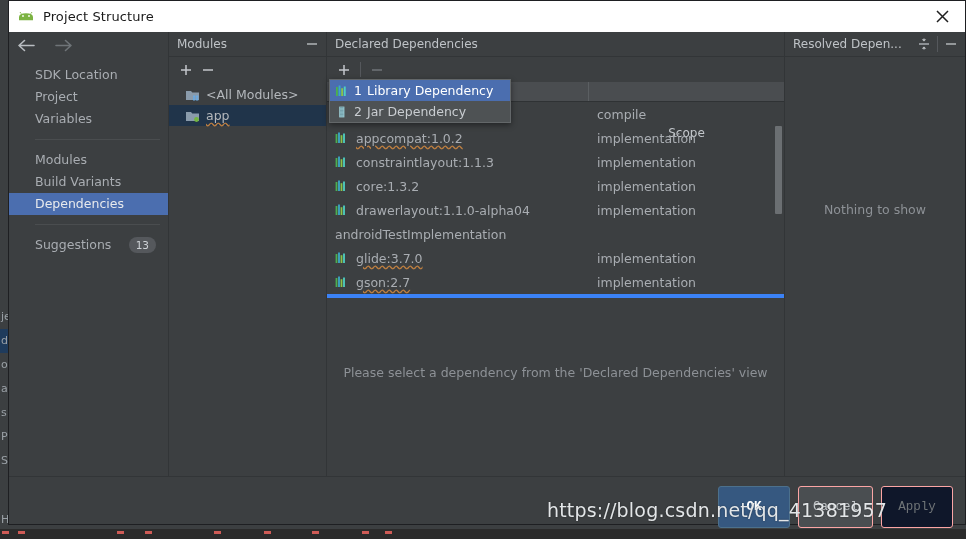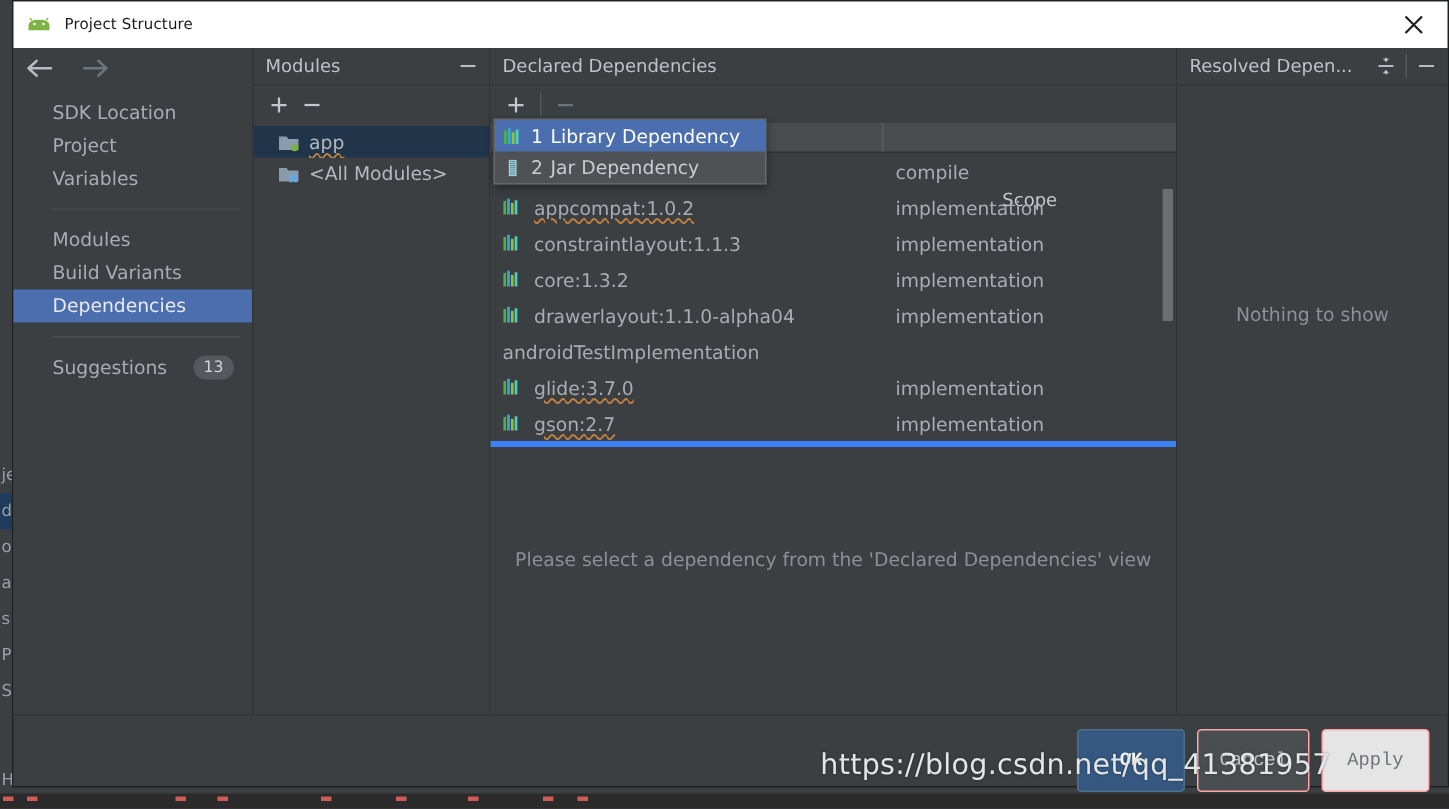--- a/index.html
+++ b/index.html
@@ -55,21 +55,21 @@
     display: flex; flex-direction: column;
   }
   .titlebar {
     height: 31px; background: #ffffff;
     display: flex; align-items: center;
     padding: 0 0 0 8px; flex: 0 0 auto;
     position: relative;
   }
   .android-icon { width: 18px; height: 14px; margin-right: 8px; display:block; }
   .title-text {
-    font-size: 10px; color: #1a1a1a; letter-spacing: .1px;
+    font-size: 13px; color: #1a1a1a; letter-spacing: .1px;
   }
   .close-btn {
     position: absolute; right: 0; top: 0; width: 46px; height: 31px;
     display: flex; align-items: center; justify-content: center;
     cursor: pointer;
   }
   .close-btn svg { width: 13px; height: 13px; }
 
   .body {
     flex: 1 1 auto; display: flex; min-height: 0;
@@ -211,21 +211,21 @@
   }
   .btn {
     min-width: 72px; height: 42px;
     border: 1px solid #fca5a5; border-radius: 3px;
     background: #4a4e51; color: #c6cacd;
     font-size: 12.5px; font-family: Liberation Mono, monospace;
     display:flex; align-items:center; justify-content:center;
     cursor: pointer; padding: 0 14px;
   }
   .btn.primary { background: #365880; border-color: #4c708c; color: #ffffff; font-weight: bold; }
-  .btn.disabled { color: #6f7477; background: #e5e5e5; cursor: default; }
+  .btn.disabled { color: #6f7477; background: #0f172a; cursor: default; }
 
   .watermark {
     position: absolute; left: 0; right: 0; top: 22px;
     text-align: center; font-size: 19px; color: #e3e6e8;
     letter-spacing: .2px; pointer-events: none;
     text-shadow: 0 0 2px rgba(0,0,0,.4);
     padding-left: 460px;
   }
 </style>
 </head>
@@ -325,40 +325,40 @@
                 <path d="M6 1 V11 M1 6 H11" stroke="#c3c7cb" stroke-width="1.5"></path>
               </svg>
           </span>
           <span class="tb-btn">
             <svg width="12" height="12" viewBox="0 0 12 12">
                 <path d="M1 6 H11" stroke="#c3c7cb" stroke-width="1.5"></path>
               </svg>
           </span>
         </div>
         <div class="tree">
-          <div class="tree-row selected">
-            <span class="ticon">
-              <svg width="16" height="14" viewBox="0 0 16 14">
-                <path d="M1 3 H6 L7.3 4.6 H14 V12 H1 Z" fill="#8a9bab"></path>
-                <circle cx="11.5" cy="10.5" r="2.4" fill="#73b63f"></circle>
-              </svg>
-            </span>
-            <span class="wavy">app</span>
-          </div>
           <div class="tree-row">
             <span class="ticon">
               <svg width="16" height="14" viewBox="0 0 16 14">
                 <path d="M1 3 H6 L7.3 4.6 H14 V12 H1 Z" fill="#8a9bab"></path>
                 <rect x="8" y="7.5" width="2.3" height="2.3" fill="#6aa9e0"></rect>
                 <rect x="11" y="7.5" width="2.3" height="2.3" fill="#6aa9e0"></rect>
                 <rect x="8" y="10.2" width="2.3" height="2.3" fill="#6aa9e0"></rect>
                 <rect x="11" y="10.2" width="2.3" height="2.3" fill="#6aa9e0"></rect>
               </svg>
             </span>
             <span>&lt;All Modules&gt;</span>
+          </div>
+          <div class="tree-row selected">
+            <span class="ticon">
+              <svg width="16" height="14" viewBox="0 0 16 14">
+                <path d="M1 3 H6 L7.3 4.6 H14 V12 H1 Z" fill="#8a9bab"></path>
+                <circle cx="11.5" cy="10.5" r="2.4" fill="#73b63f"></circle>
+              </svg>
+            </span>
+            <span class="wavy">app</span>
           </div>
         </div>
       </div>
 
       <div class="panel declared">
         <div class="panel-head">
           <span class="ph-title">Declared Dependencies</span>
         </div>
 
         <div class="toolbar" style="position:relative;">

